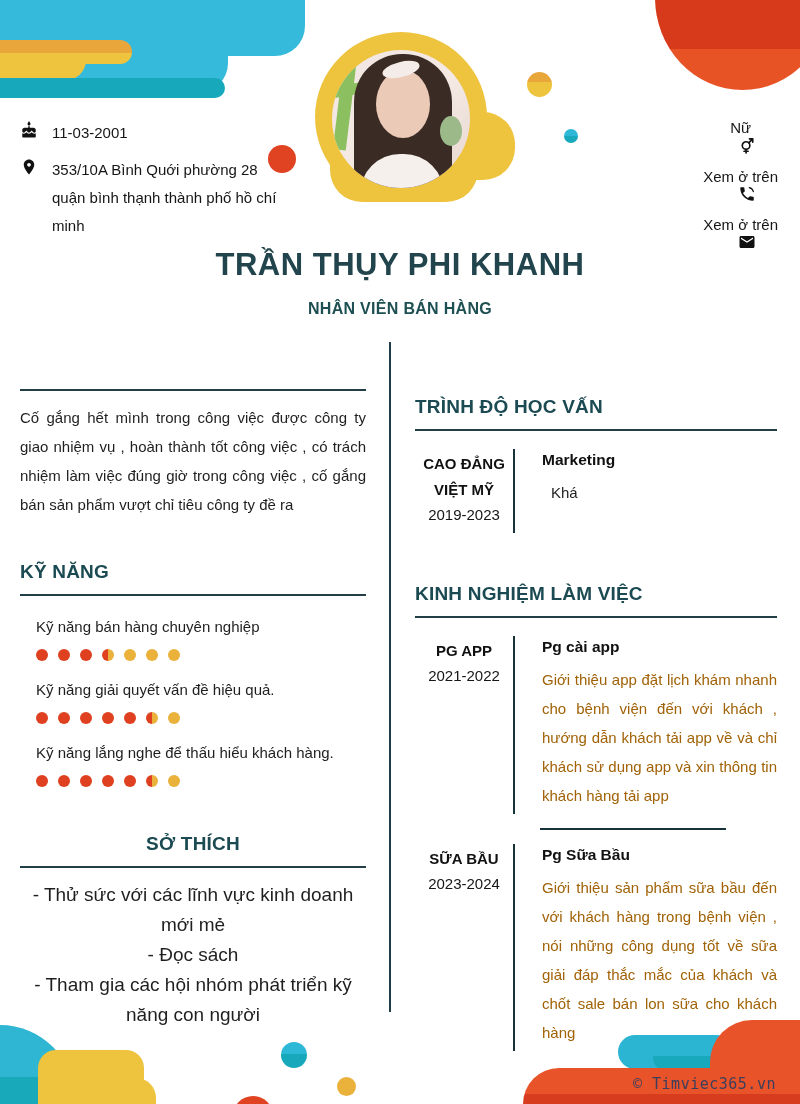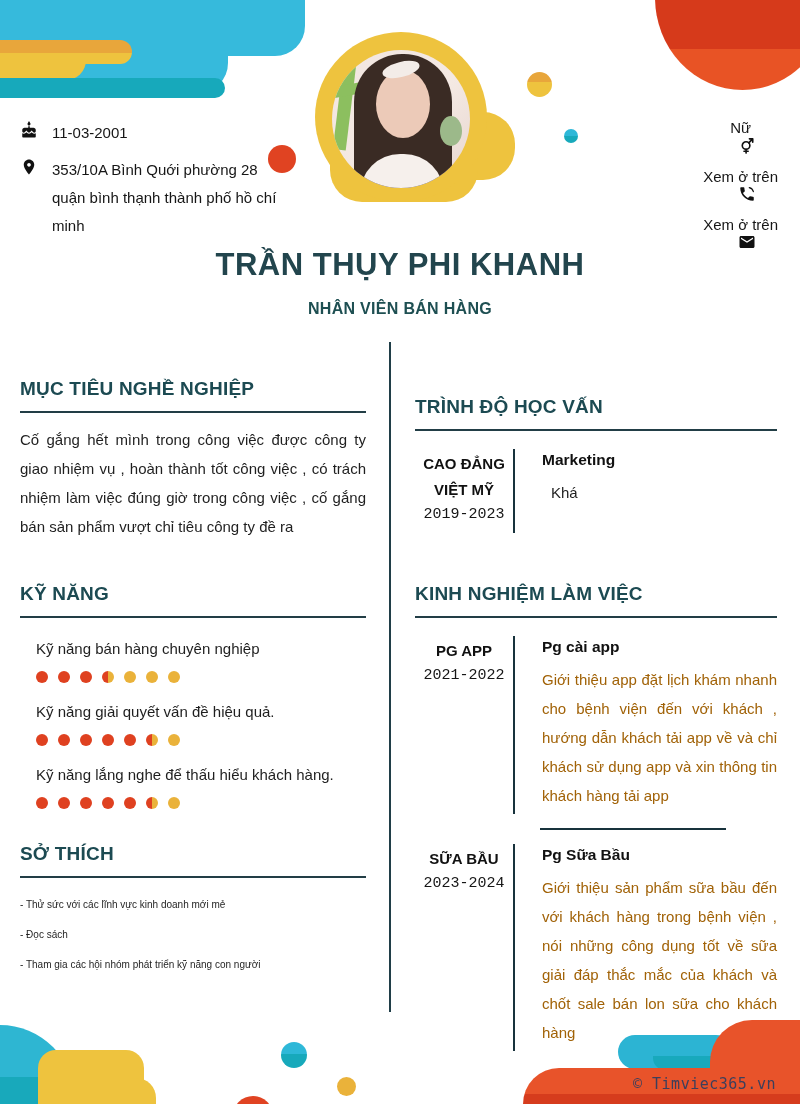--- a/index.html
+++ b/index.html
@@ -68,39 +68,39 @@
   .job-title{position:absolute;left:0;top:300px;width:100%;text-align:center;
     font-size:16px;font-weight:bold;letter-spacing:0.3px;color:#1e4f52;}
   
   .v-divider{position:absolute;left:389px;top:342px;width:2px;height:670px;background:#203e48;}
   .col-left{position:absolute;left:20px;top:378px;width:346px;}
   .col-right{position:absolute;left:415px;top:396px;width:362px;}
   h2{margin:0;font-size:19px;font-weight:bold;color:#1c4a52;letter-spacing:0.2px;}
   .rule{border-bottom:2px solid #223e46;margin-top:11px;}
   .para{font-size:15px;line-height:29px;text-align:justify;margin-top:12px;color:#1f1f1f;}
   .mt42{margin-top:42px;}
-  .mt40{margin-top:36px;}
+  .mt40{margin-top:48px;text-align:center;}
   .mt50{margin-top:50px;}
   
   .skill{margin-top:22px;padding-left:16px;}
   .skill-label{font-size:15px;}
   .skill-dots{margin-top:12px;height:12px;}
   .dot{display:inline-block;width:12px;height:12px;border-radius:50%;margin-right:10px;}
   .dot-full{background:#df4120;}
   .dot-half{background:linear-gradient(90deg,#df4120 0 50%,#eab23a 50%);}
   .dot-empty{background:#eab23a;}
   
-  .hobby{font-size:10px;line-height:30px;}
+  .hobby{font-size:19px;line-height:30px;}
   .hobby-list{margin-top:12px;}
   
   .entry-row{display:flex;margin-top:18px;}
   .entry-left{width:98px;flex:none;text-align:center;border-right:2px solid #18323c;
     padding:2px 0 10px;}
   .entry-org{font-weight:bold;font-size:15px;line-height:26px;color:#111;}
-  .entry-years{font-size:15px;margin-top:3px;color:#161616;font-family:Liberation Mono, monospace;}
+  .entry-years{font-size:15px;margin-top:3px;color:#161616;}
   .entry-right{flex:1;padding-left:27px;padding-top:2px;padding-bottom:4px;}
   .entry-role{font-weight:bold;font-size:15.5px;color:#111;}
   .entry-sub{font-size:15px;margin-top:15px;padding-left:9px;}
   .entry-desc{font-size:15px;line-height:29px;text-align:justify;margin-top:9px;color:#a16207;}
   .xp-sep{width:186px;border-top:2px solid #18323c;margin:14px 0 0 125px;}
   svg{display:block;}
 </style>
 </head>
 <body>
 
@@ -179,21 +179,20 @@
   </div>
 
   <div class="name">TRẦN THỤY PHI KHANH</div>
   <div class="job-title">NHÂN VIÊN BÁN HÀNG</div>
 
   <div class="v-divider"></div>
 
   <div class="col-left">
 
     <div class="section">
-      <h2>MỤC TIÊU NGHỀ NGHIỆP</h2>
       <div class="rule"></div>
       <div class="para">Cố gắng hết mình trong công việc được công ty giao nhiệm vụ , hoàn thành tốt công việc , có trách nhiệm làm việc đúng giờ trong công việc , cố gắng bán sản phẩm vượt chỉ tiêu công ty đề ra</div>
     </div>
 
     <div class="section mt42">
       <h2>KỸ NĂNG</h2>
       <div class="rule"></div>
 
       <div class="skill">
         <div class="skill-label">Kỹ năng bán hàng chuyên nghiệp</div>

